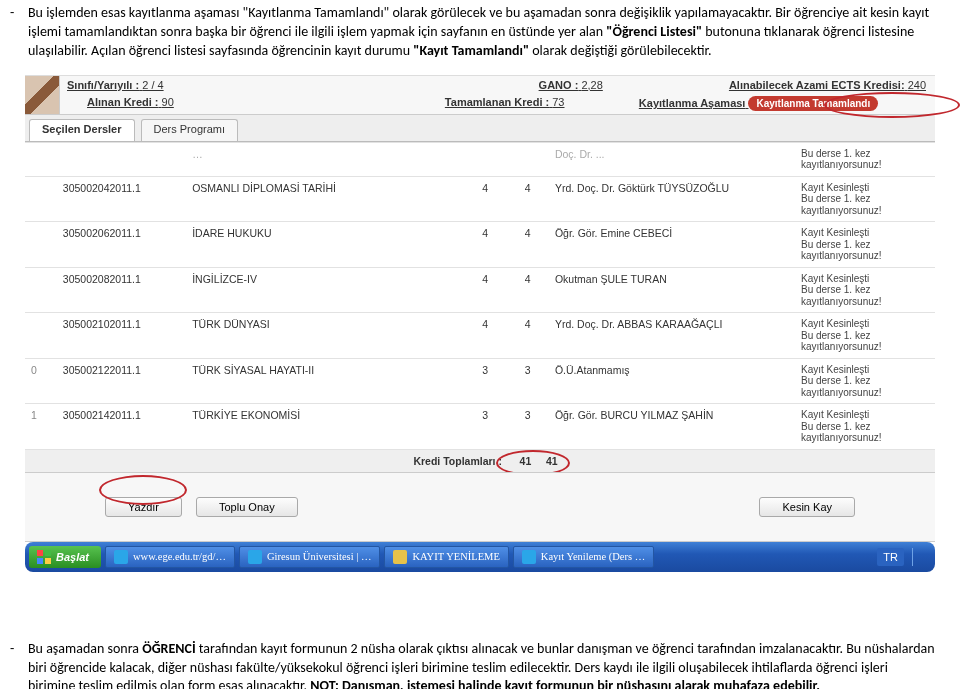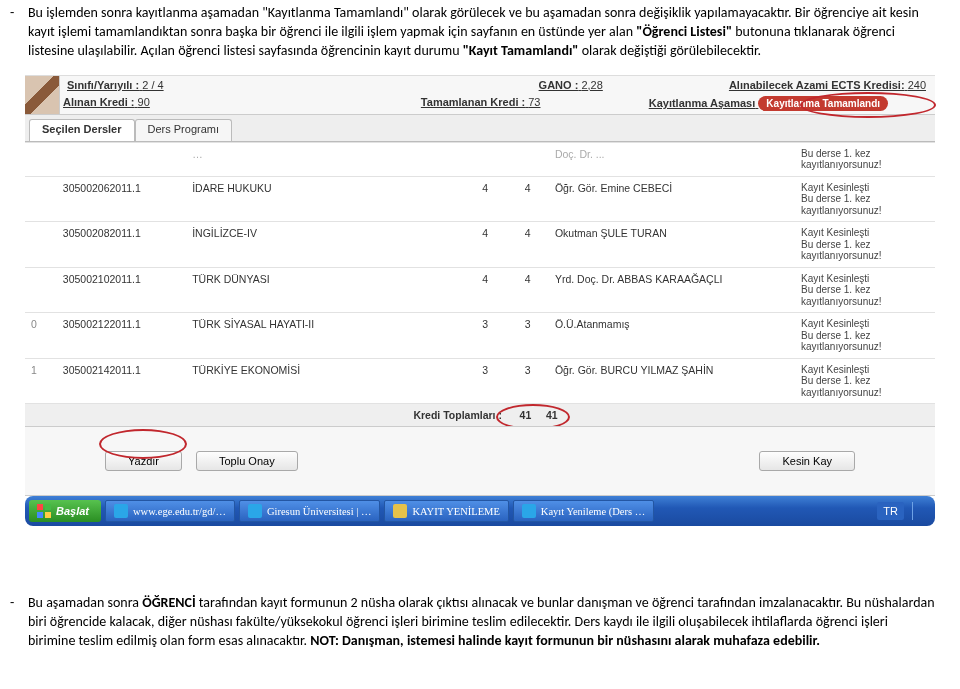--- a/index.html
+++ b/index.html
@@ -43,21 +43,21 @@
     height: 38px;
     position: relative;
   }
   .avatar {
     width: 34px;
     height: 38px;
     background: linear-gradient(135deg,#d9c4b0 40%,#8a5a3a 40%,#8a5a3a 60%,#d9c4b0 60%);
     border-right: 1px solid #ccc;
   }
   .hdr-row1 { display:flex; width:875px; margin-left:34px; position:absolute; top:3px; }
-  .hdr-row2 { display:flex; width:875px; margin-left:30px; position:absolute; top:20px; }
+  .hdr-row2 { display:flex; width:875px; margin-left:54px; position:absolute; top:20px; }
   .hdr-cell {flex:1; padding:0 8px; font-size:11px;text-decoration:underline;}
   .hdr-cell b{font-weight:700;}
   .badge {
     display:inline-block;
     background:#c33a2f;
     color:#fff;
     padding:2px 8px;
     border-radius:10px;
     font-size:10px;
     font-weight:700;
@@ -65,21 +65,21 @@
   .ellipse-red {
     position:absolute;
     border:2px solid #c1272d;
     border-radius:50%;
     pointer-events:none;
   }
 
   
   .tabs {
     display:flex;
-    gap:0;
+    gap:6px;
     background:#eee;
     padding:4px 4px 0 4px;
     border-bottom:1px solid #bbb;
     height:22px;
   }
   .tab {
     font-size:11px;
     padding:3px 12px;
     background:#f6f6f6;
     border:1px solid #bbb;
@@ -196,42 +196,42 @@
     margin-left:4px;
   }
 
   .bottom-para-wrap{ padding-top:64px; }
 </style>
 </head>
 <body>
 
 <div class="doc-para">
   <span class="dash">-</span>
-  <span>Bu işlemden sonra kayıtlanma aşamadan </span>
+  <span>Bu işlemden esas kayıtlanma aşaması </span>
   <span class="quoted">"Kayıtlanma Tamamlandı"</span>
   <span> olarak görülecek ve bu aşamadan sonra değişiklik yapılamayacaktır. Bir öğrenciye ait kesin kayıt işlemi tamamlandıktan sonra başka bir öğrenci ile ilgili işlem yapmak için sayfanın en üstünde yer alan </span>
   <span class="bold">"Öğrenci Listesi"</span>
   <span> butonuna tıklanarak öğrenci listesine ulaşılabilir. Açılan öğrenci listesi sayfasında öğrencinin kayıt durumu </span>
   <span class="bold">"Kayıt Tamamlandı"</span>
   <span> olarak değiştiği görülebilecektir.</span>
 </div>
 
 <div class="shot">
 
   <div class="hdr">
     <div class="avatar"></div>
     <div class="hdr-row1">
       <div class="hdr-cell" style="flex:1.2"><b>Sınıfı/Yarıyılı :</b> <span>2 / 4</span></div>
       <div class="hdr-cell" style="flex:1; text-align:right"><b>GANO :</b> <span>2,28</span></div>
       <div class="hdr-cell" style="flex:1.3; text-align:right"><b>Alınabilecek Azami ECTS Kredisi:</b> <span>240</span></div>
     </div>
     <div class="hdr-row2">
       <div class="hdr-cell" style="flex:1.2"><b>Alınan Kredi :</b> <span>90</span></div>
       <div class="hdr-cell" style="flex:1; text-align:center"><b>Tamamlanan Kredi :</b> <span>73</span></div>
-      <div class="hdr-cell" style="flex:1.3; text-align:center; position:relative">
+      <div class="hdr-cell" style="flex:1.3; text-align:left; position:relative">
         <b>Kayıtlanma Aşaması</b>
         <span class="badge">Kayıtlanma Tamamlandı</span>
         <span class="ellipse-red" style="width:132px;height:22px;right:-6px;top:-4px;"></span>
       </div>
     </div>
   </div>
 
   <div class="tabs">
     <div class="tab active">Seçilen Dersler</div>
     <div class="tab">Ders Programı</div>
@@ -249,20 +249,35 @@
       <td class="col-lec" style="color:#aaa">Doç. Dr. ...</td>
       <td class="col-status">
             <div class="status-lines">
         <span>Bu derse 1. kez</span>
         <span>kayıtlanıyorsunuz!</span>
       </div>
           </td>
     </tr>
     </tbody>
       <tbody id="rows-body">
+        <tr>
+          <td class="col-pre"></td>
+          <td class="col-code">305002042011.1</td>
+          <td class="col-name">OSMANLI DİPLOMASİ TARİHİ</td>
+          <td class="col-c1">4</td>
+          <td class="col-c2">4</td>
+          <td class="col-lec">Yrd. Doç. Dr. Göktürk TÜYSÜZOĞLU</td>
+          <td class="col-status">
+            <div class="status-lines">
+              <span>Kayıt Kesinleşti</span>
+              <span>Bu derse 1. kez</span>
+              <span>kayıtlanıyorsunuz!</span>
+            </div>
+          </td>
+        </tr>
         <tr>
           <td class="col-pre"></td>
           <td class="col-code">305002062011.1</td>
           <td class="col-name">İDARE HUKUKU</td>
           <td class="col-c1">4</td>
           <td class="col-c2">4</td>
           <td class="col-lec">Öğr. Gör. Emine CEBECİ</td>
           <td class="col-status">
             <div class="status-lines">
               <span>Kayıt Kesinleşti</span>

